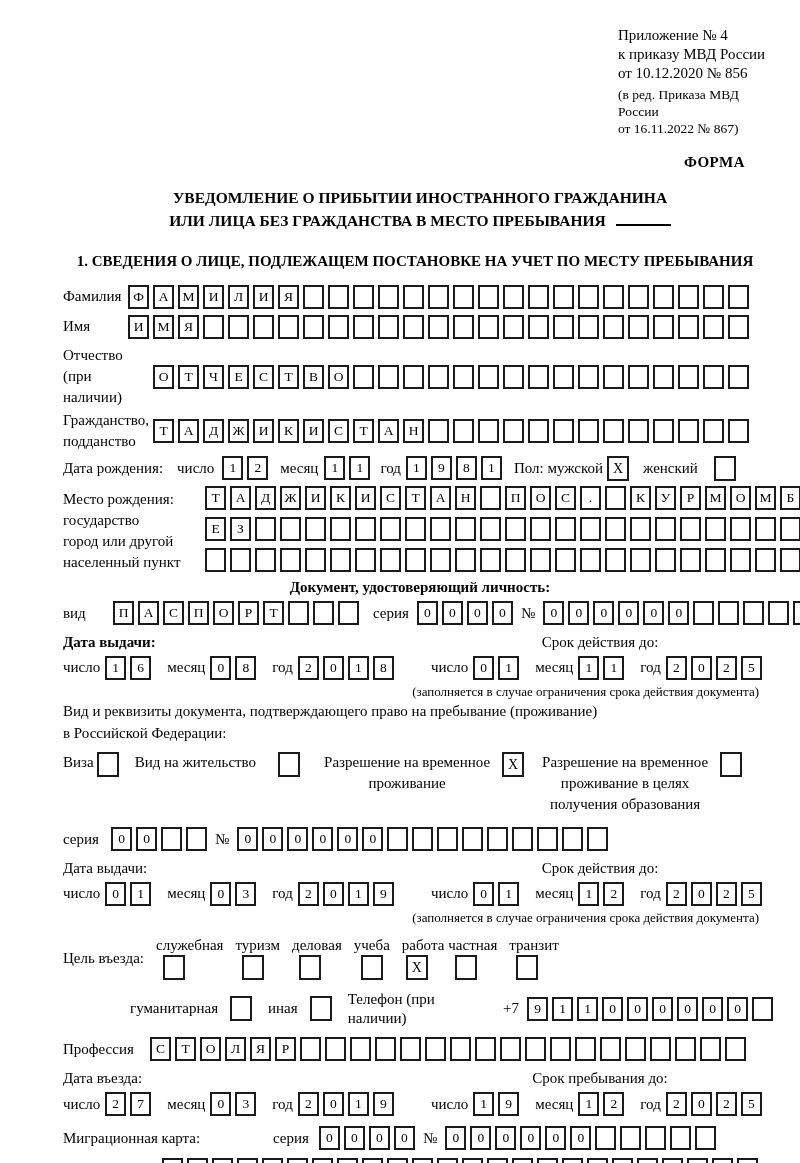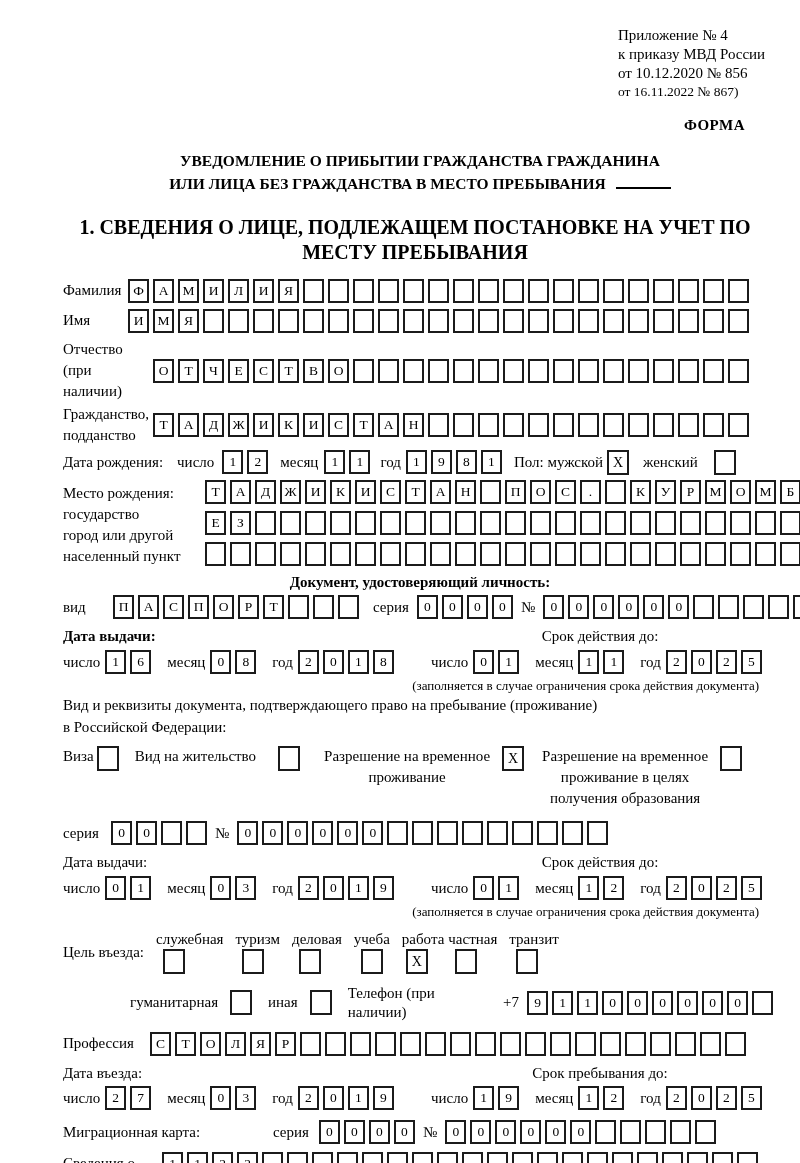--- a/index.html
+++ b/index.html
@@ -18,21 +18,21 @@
   .appendix div { line-height: 19px; }
   .appendix .small { font-size: 13.5px; line-height: 17px; }
   .appendix .small.first { margin-top: 3px; }
 
   .form-label { text-align: right; padding-right: 32px; font-weight: bold; margin-top: 16px; letter-spacing: 0.5px; }
 
   .title { text-align: center; font-weight: bold; margin-top: 14px; font-size: 15.5px; }
   .title div { line-height: 23px; }
   .title-underline { display: inline-block; width: 55px; border-bottom: 2px solid #000; height: 14px; margin-left: 10px; }
 
-  .section-heading { text-align: center; font-weight: bold; margin-top: 20px; margin-left: -10px; font-size: 20px; }
+  .section-heading { text-align: center; font-weight: bold; margin-top: 20px; margin-left: -10px; font-size: 15px; }
 
   
   .cells { display: inline-flex; flex-wrap: nowrap; }
   .cell {
     display: inline-block; width: 17px; height: 20px;
     border: 2px solid #1b1b1b; margin-right: 4px;
     text-align: center; line-height: 20px; font-size: 13.5px;
     flex: 0 0 auto;
   }
   .checkbox {
@@ -86,27 +86,28 @@
 </style>
 </head>
 <body>
 
 <div class="page">
 
   <div class="appendix">
     <div>Приложение № 4</div>
     <div>к приказу МВД России</div>
     <div>от 10.12.2020 № 856</div>
+    <div class="small first">(в ред. Приказа МВД России</div>
     <div class="small">от 16.11.2022 № 867)</div>
   </div>
 
   <div class="form-label">ФОРМА</div>
 
   <div class="title">
-    <div>УВЕДОМЛЕНИЕ О ПРИБЫТИИ ГРАЖДАНСТВА ГРАЖДАНИНА</div>
+    <div>УВЕДОМЛЕНИЕ О ПРИБЫТИИ ИНОСТРАННОГО ГРАЖДАНИНА</div>
     <div>
       <span>ИЛИ ЛИЦА БЕЗ ГРАЖДАНСТВА В МЕСТО ПРЕБЫВАНИЯ</span><span class="title-underline"></span>
     </div>
   </div>
 
   <div class="section-heading">1. СВЕДЕНИЯ О ЛИЦЕ, ПОДЛЕЖАЩЕМ ПОСТАНОВКЕ НА УЧЕТ ПО МЕСТУ ПРЕБЫВАНИЯ</div>
 
   <div class="row mt14">
     <div class="lbl w65">Фамилия</div>
     <div class="cells">

